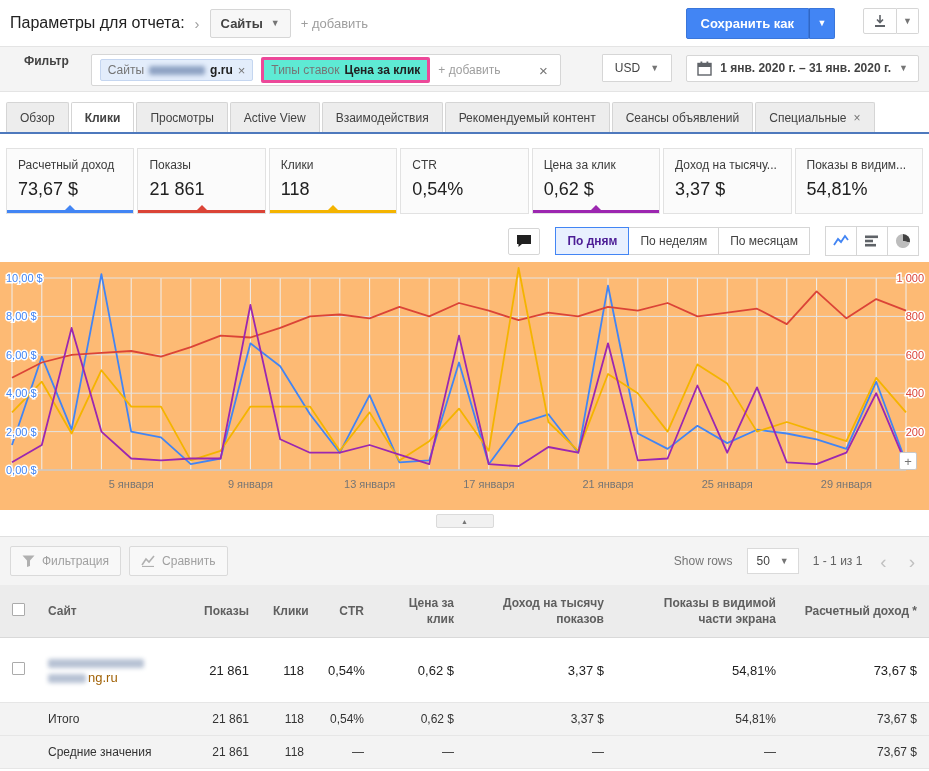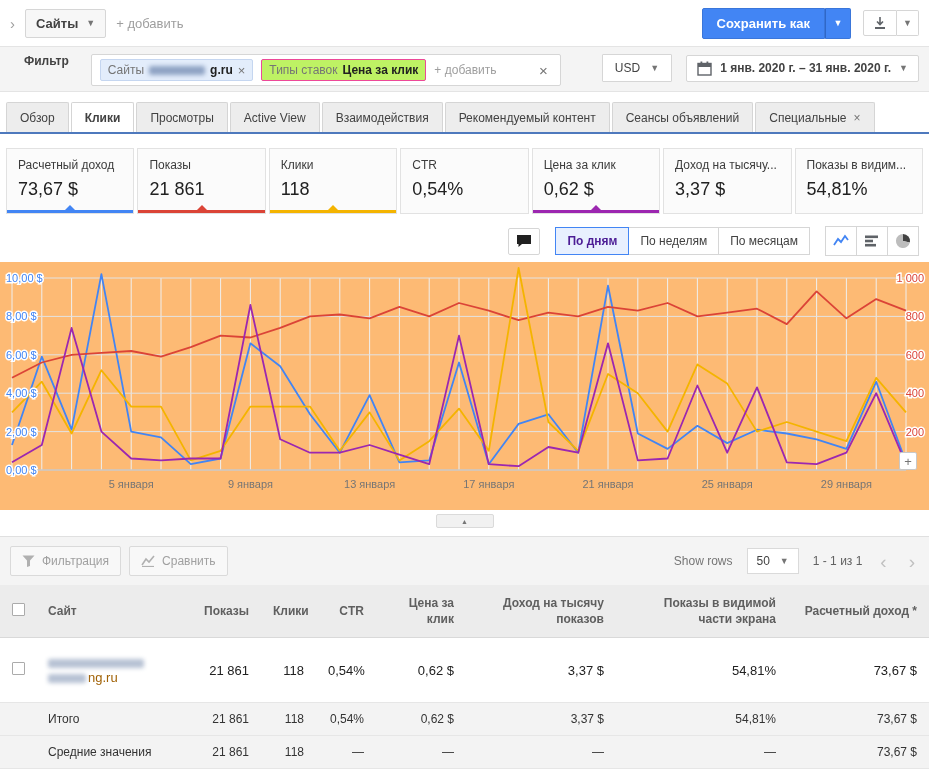--- a/index.html
+++ b/index.html
@@ -7,34 +7,34 @@
   body{width:929px;font-family:"Liberation Sans",sans-serif;color:#212121;font-size:13px}
 
   
   .topbar{display:flex;justify-content:space-between;align-items:center;padding:8px 10px;height:46px;background:#fff}
   .topbar-left{display:flex;align-items:center;gap:10px}
   .page-title{font-size:16px;font-weight:400;color:#212121}
   .crumb-sep{color:#9e9e9e;font-size:15px}
   .dim-btn{display:flex;align-items:center;gap:8px;background:#f7f7f7;border:1px solid #d6d6d6;border-radius:2px;padding:6px 10px;font-size:13px;font-weight:bold;color:#424242;cursor:pointer;font-family:inherit}
   .caret{font-size:9px;color:#757575}
   .add-dim{background:none;border:none;color:#9e9e9e;font-size:13px;cursor:pointer;font-family:inherit}
-  .topbar-right{display:flex;gap:12px;align-items:center}
+  .topbar-right{display:flex;gap:28px;align-items:flex-start}
   .split-btn{display:flex}
   .split-btn.blue .split-main{background:#4285f4;color:#fff;font-weight:bold;border:1px solid #3a76da;padding:7px 14px;border-radius:2px 0 0 2px;font-size:13px;cursor:pointer;font-family:inherit}
   .split-btn.blue .split-caret{background:#4285f4;border:1px solid #3a76da;border-left:1px solid #2f67c7;color:#fff;width:26px;border-radius:0 2px 2px 0;cursor:pointer;font-size:9px}
   .split-btn.gray .split-main{background:#fff;border:1px solid #d6d6d6;padding:5px 9px;border-radius:2px 0 0 2px;cursor:pointer;display:flex;align-items:center}
   .split-btn.gray .split-caret{background:#fff;border:1px solid #d6d6d6;border-left:none;color:#757575;width:22px;border-radius:0 2px 2px 0;cursor:pointer;font-size:9px}
 
   
   .filterbar{display:flex;align-items:flex-start;gap:10px;background:#f4f4f4;border-top:1px solid #e4e4e4;border-bottom:1px solid #e4e4e4;padding:7px 10px;height:46px}
   .filter-label{font-weight:bold;color:#424242;font-size:12px;padding:0 12px 0 14px}
   .filter-box{display:flex;align-items:center;background:#fff;border:1px solid #d6d6d6;border-radius:2px;padding:3px 8px;gap:8px;height:32px;width:470px}
   .chip{display:flex;align-items:center;gap:5px;border-radius:2px;padding:3px 7px;font-size:12px;white-space:nowrap}
   .chip.sites{background:#e3edfb;border:1px solid #c5d6f0}
-  .chip.bids{background:#bef264;border:1px solid #ec4899}
+  .chip.bids{background:#5eead4;border:3px solid #ec4899}
   .chip-name{color:#757575}
   .chip-value{color:#212121;font-weight:bold}
   .chip-x{color:#757575;cursor:pointer;font-size:13px;line-height:1}
   .add-filter{color:#9e9e9e;font-size:12px;flex:1}
   .clear-x{color:#757575;cursor:pointer;font-size:15px;padding:0 4px}
   .fb-right{margin-left:auto;display:flex;align-items:center;gap:14px}
   .currency-btn{display:flex;align-items:center;gap:10px;background:#fff;border:1px solid #d6d6d6;border-radius:1px;padding:6px 12px;font-size:12px;color:#424242;cursor:pointer;font-family:inherit}
   .date-btn{display:flex;align-items:center;gap:8px;background:#fff;border:1px solid #d6d6d6;border-radius:2px;padding:5px 10px;font-size:12px;color:#424242;cursor:pointer;font-family:inherit;font-weight:bold}
 
   
@@ -89,20 +89,21 @@
   .redact.chip-r{width:56px;background:#8fa3c4}
   .redact.r1{width:96px}
   .redact.r2{width:38px;margin-right:2px}
   .total-label{text-align:left !important;padding-left:12px}
 </style>
 </head>
 <body>
 
 <header class="topbar">
   <div class="topbar-left">
+    <h1 class="page-title">Параметры для отчета:</h1>
     <span class="crumb-sep">›</span>
     <button class="dim-btn">
       <span>Сайты</span>
       <span class="caret">▼</span>
     </button>
     <button class="add-dim">+ добавить</button>
   </div>
   <div class="topbar-right">
     <div class="split-btn blue">
       <button class="split-main">Сохранить как</button>

